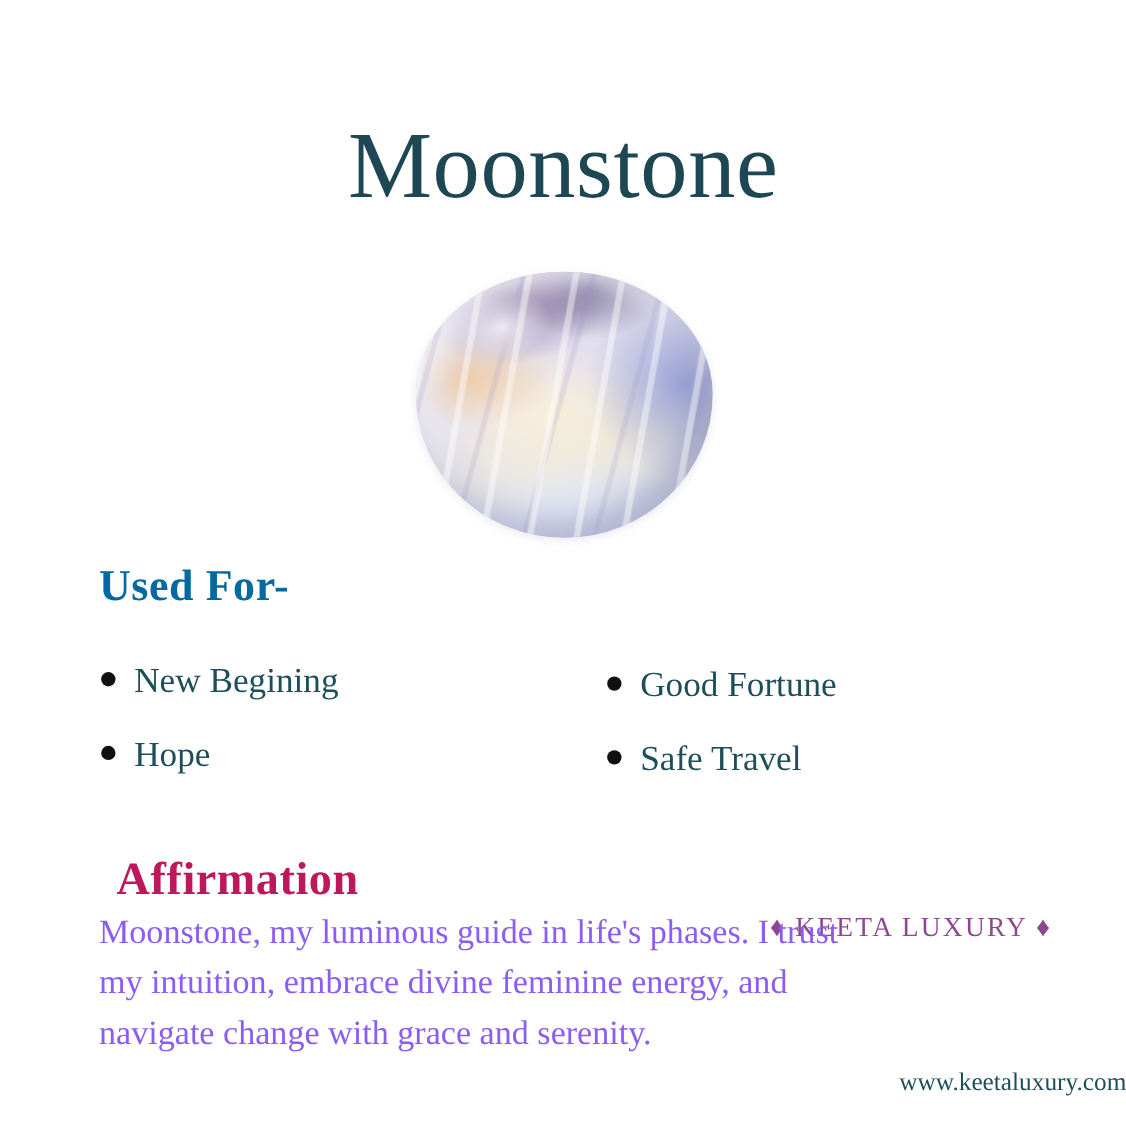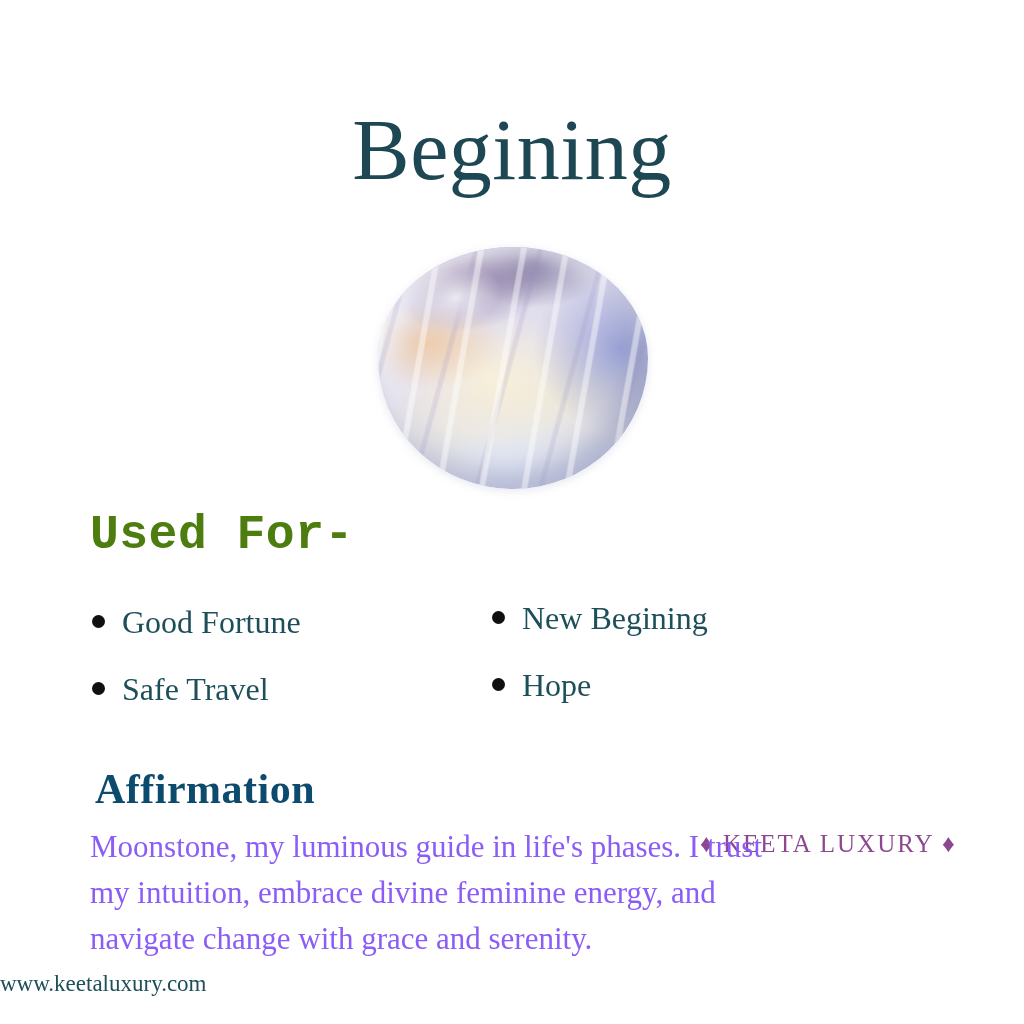--- a/index.html
+++ b/index.html
@@ -50,93 +50,92 @@
   .stone-glint {
     position: absolute; left: 12%; top: 8%; width: 34%; height: 26%;
     border-radius: 50%;
     background: radial-gradient(ellipse at center, rgba(255,255,255,0.75), rgba(255,255,255,0) 70%);
     transform: rotate(-18deg);
   }
 
   
   .used-for-heading {
     position: absolute; left: 90px; top: 508px; margin: 0;
-    font-size: 48px; font-weight: bold; color: #4d7c0f;
+    font-size: 40px; font-weight: bold; color: #0369a1;
     letter-spacing: 0.5px;
-    font-family: Liberation Mono, monospace;
   }
   .used-for-list {
     position: absolute; left: 90px; top: 598px; width: 860px;
     display: flex;
   }
   .list-col { width: 460px; }
   .list-col.right { width: 400px; padding-top: 4px; }
   .list-item { display: flex; align-items: flex-start; margin-bottom: 22px; min-height: 45px; }
   .bullet-dot {
     flex: none; width: 13px; height: 13px; border-radius: 50%;
     background: #101010; margin: 13px 17px 0 2px;
   }
   .list-item-label { font-size: 32px; color: #1d4f5a; line-height: 1.3; }
 
   
   .affirmation-heading {
-    position: absolute; left: 90px; top: 760px; margin: 5px;
-    font-size: 42px; font-weight: bold; color: #0c4a6e;
+    position: absolute; left: 90px; top: 760px; margin: 16px;
+    font-size: 42px; font-weight: bold; color: #be185d;
     letter-spacing: 0.5px;
   }
   .watermark {
     position: absolute; left: 700px; top: 830px; z-index: 1;
     font-size: 25px; letter-spacing: 2px; color: #701a75; opacity: 0.8;
     white-space: nowrap;
   }
   .affirmation-text {
     position: absolute; left: 90px; top: 824px; width: 890px; margin: 0; z-index: 2;
     font-size: 31px; line-height: 46px; color: #8b5cf6;
     white-space: pre-line;
   }
 
   
   .footer-url {
     position: absolute; left: 0; top: 971px; width: 100%;
-    text-align: left; font-size: 23px; color: #1d4f5a;
+    text-align: right; font-size: 23px; color: #1d4f5a;
   }
 </style>
 </head>
 <body>
 
 <div class="canvas">
 
-  <h1 class="title">Begining</h1>
+  <h1 class="title">Moonstone</h1>
 
   <div class="stone">
     <div class="stone-sheen"></div>
     <div class="stone-glint"></div>
   </div>
 
   <h2 class="used-for-heading">Used For-</h2>
 
   <div class="used-for-list">
+    <div class="list-col">
+      <div class="list-item">
+        <span class="bullet-dot"></span>
+        <span class="list-item-label">New Begining</span>
+      </div>
+      <div class="list-item">
+        <span class="bullet-dot"></span>
+        <span class="list-item-label">Hope</span>
+      </div>
+    </div>
     <div class="list-col right">
       <div class="list-item">
         <span class="bullet-dot"></span>
         <span class="list-item-label">Good Fortune</span>
       </div>
       <div class="list-item">
         <span class="bullet-dot"></span>
         <span class="list-item-label">Safe Travel</span>
-      </div>
-    </div>
-    <div class="list-col">
-      <div class="list-item">
-        <span class="bullet-dot"></span>
-        <span class="list-item-label">New Begining</span>
-      </div>
-      <div class="list-item">
-        <span class="bullet-dot"></span>
-        <span class="list-item-label">Hope</span>
       </div>
     </div>
   </div>
 
   <h2 class="affirmation-heading">Affirmation</h2>
 
   <div class="watermark">♦ KEETA LUXURY ♦</div>
 
   <p class="affirmation-text">Moonstone, my luminous guide in life's phases. I trust
 my intuition, embrace divine feminine energy, and

